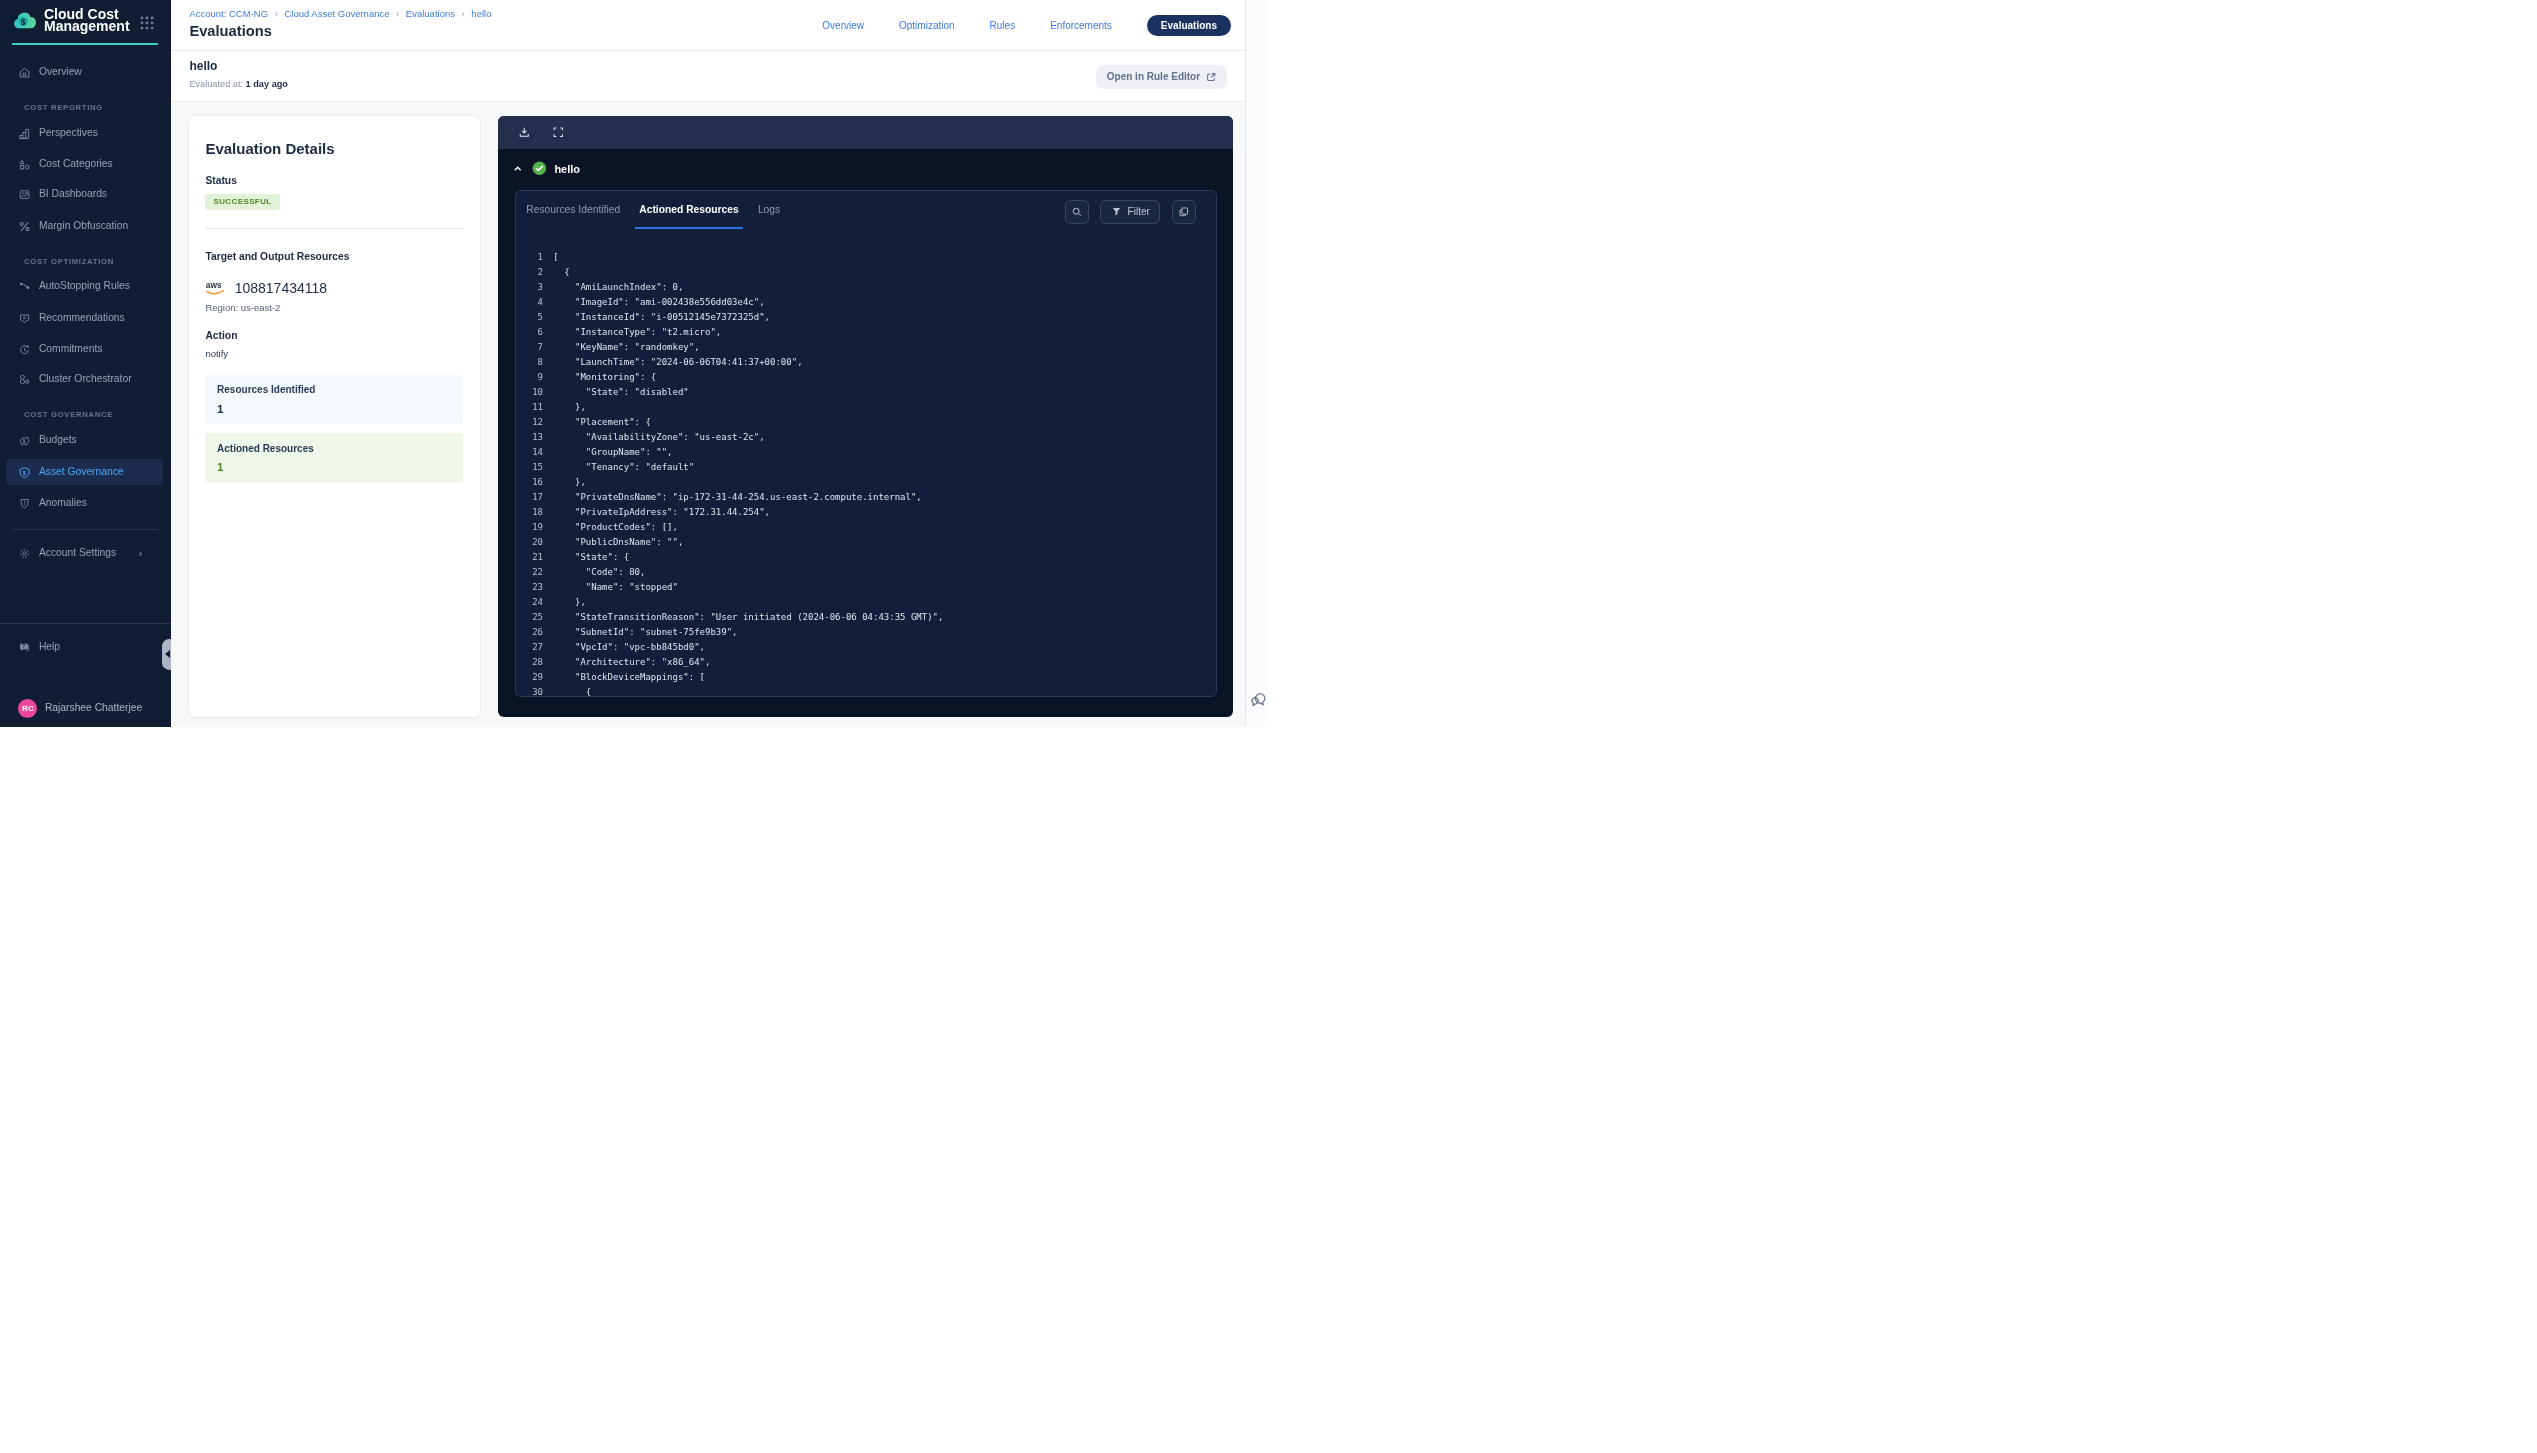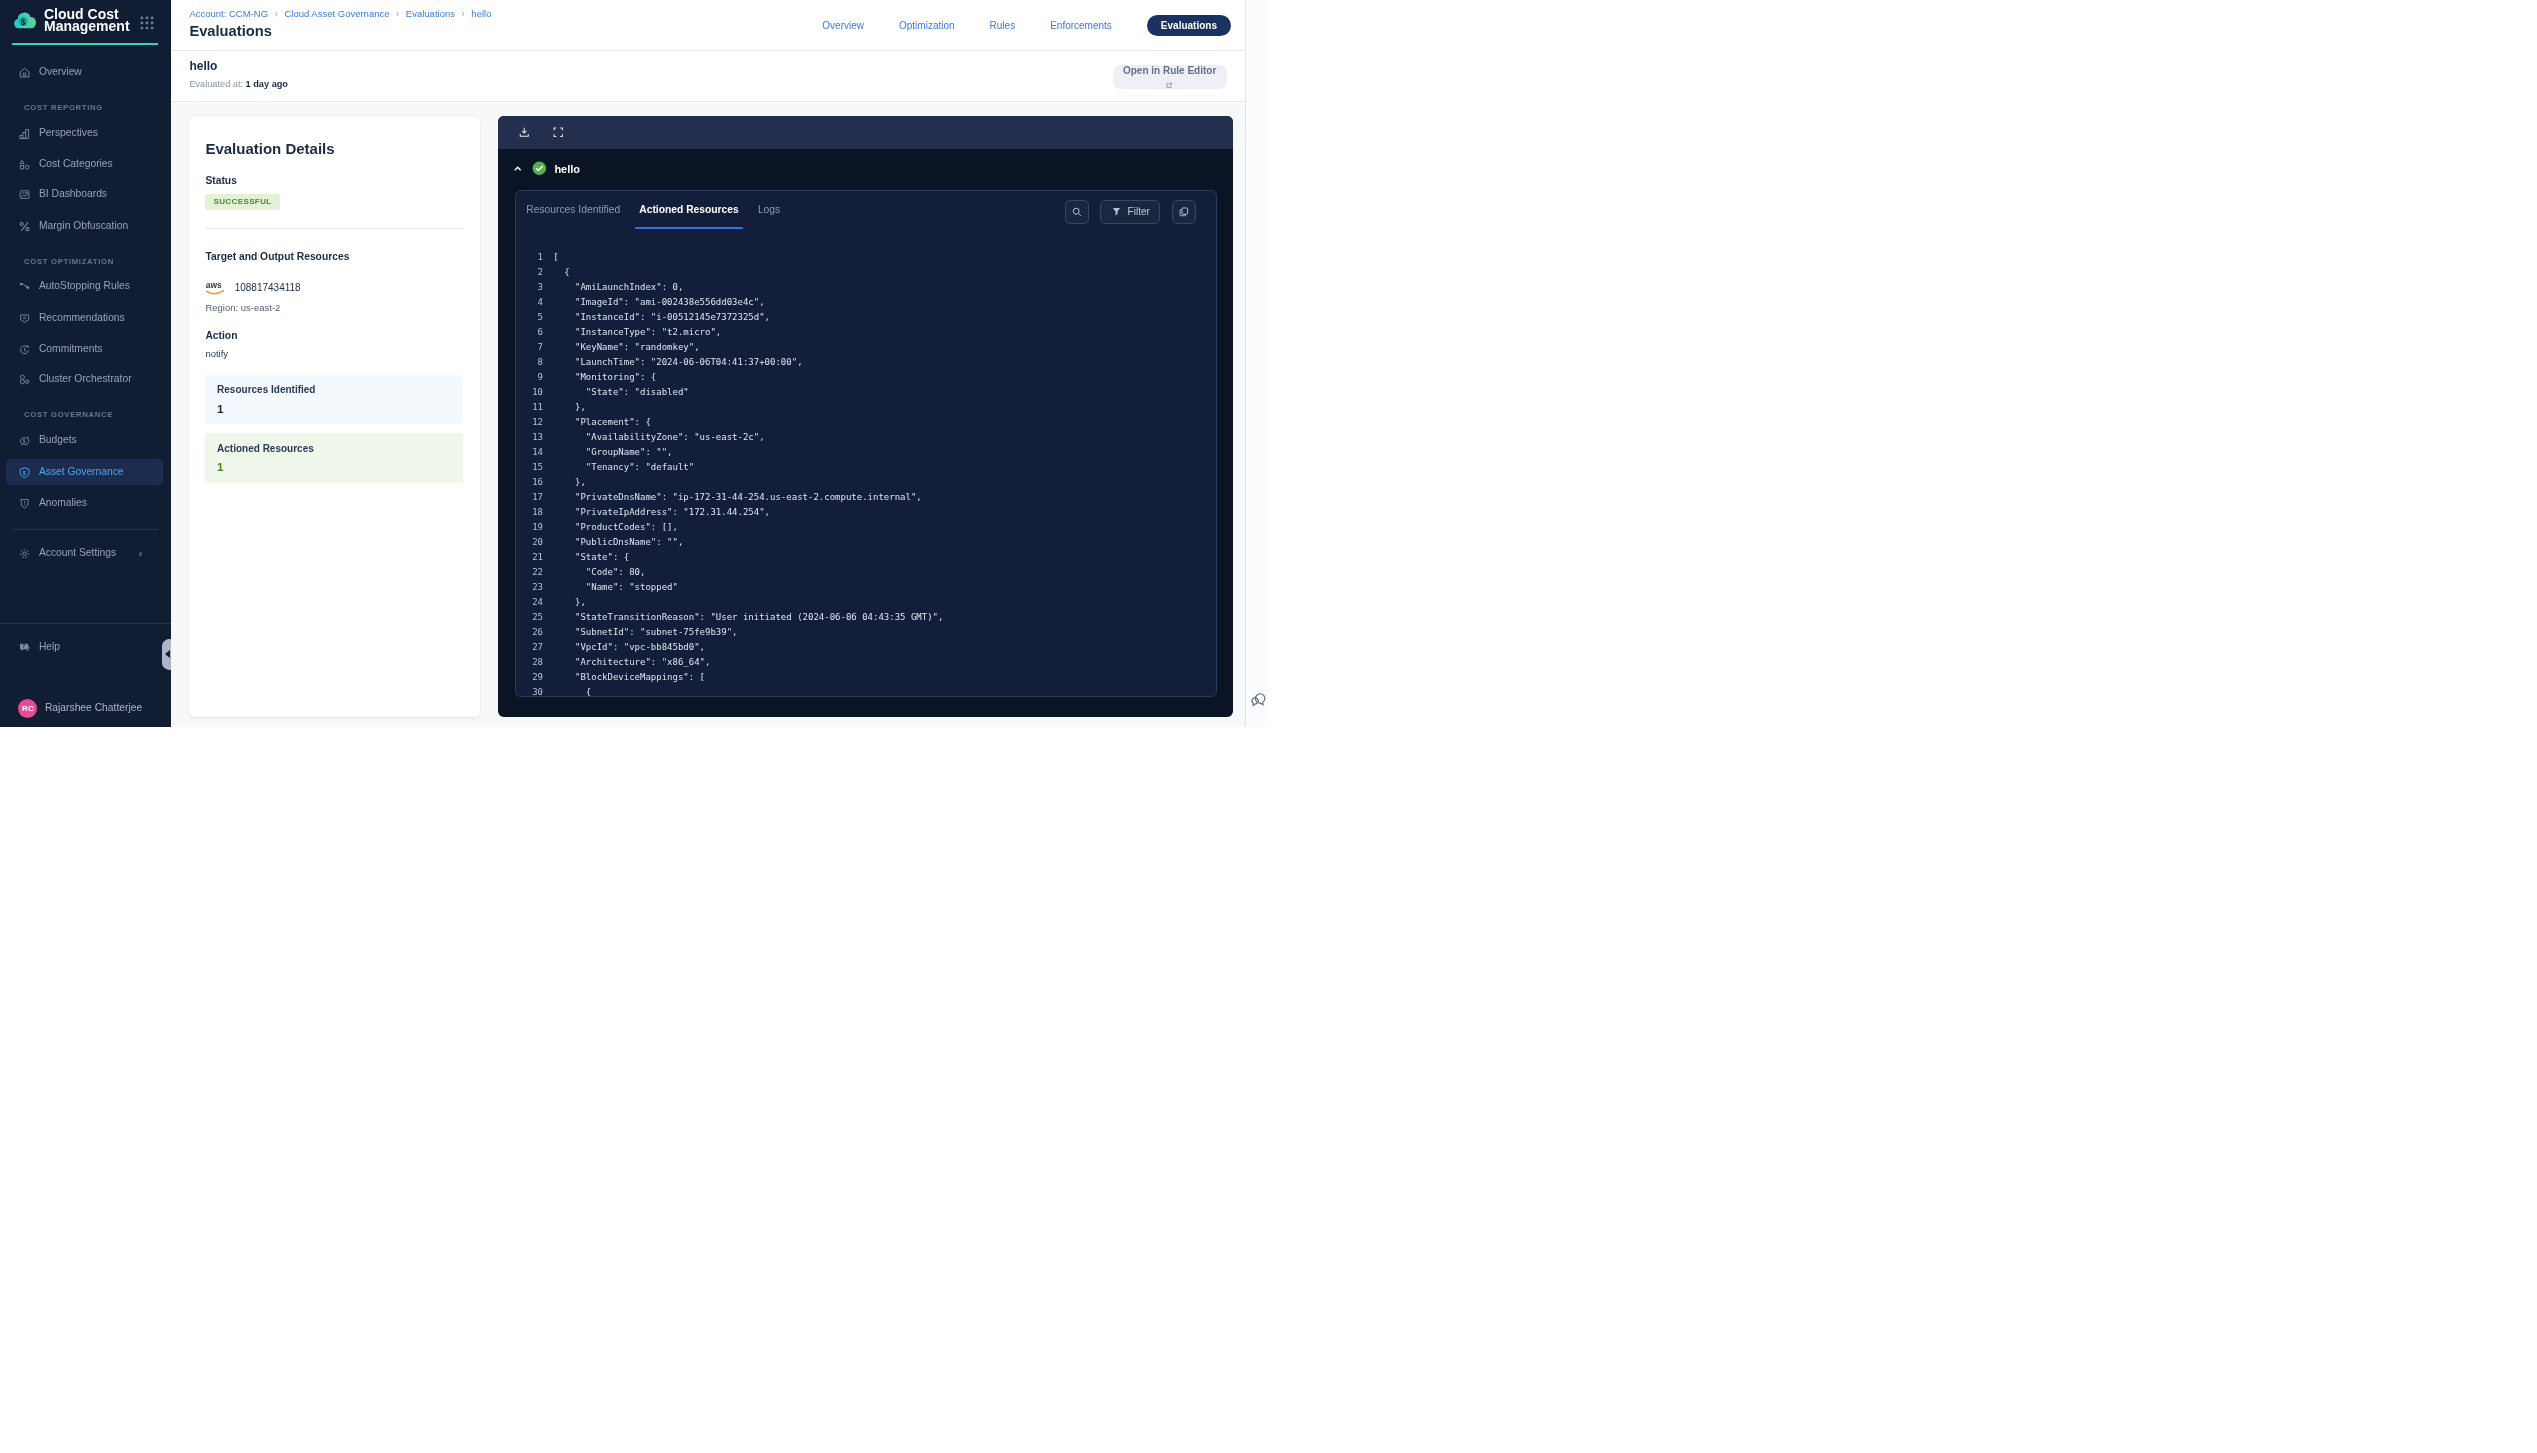--- a/index.html
+++ b/index.html
@@ -40,36 +40,36 @@
   .bc-sep { color:#8d97ab; margin:0 6.6px; font-size:9.5px; }
   .page-title { position:absolute; left:18.4px; top:23px; font-size:14.7px; font-weight:bold; color:#1b2a41; }
   .top-nav { position:absolute; right:14px; top:0; height:51px; display:flex; align-items:center; gap:35px; }
   .top-link { font-size:10px; color:#3b79e0; cursor:pointer; white-space:nowrap; }
   .top-pill { background:#1b3261; color:#fff; font-size:10px; font-weight:bold; padding:5.1px 14px; border-radius:11.7px; cursor:pointer; white-space:nowrap; }
 
   .page-head { position:absolute; left:0; top:51px; right:0; height:51px; background:#fff; border-bottom:0.7px solid #e6e8ee; }
   .eval-name { position:absolute; left:18.4px; top:8px; font-size:12px; font-weight:bold; color:#1d2b45; }
   .eval-at { position:absolute; left:18.4px; top:28px; font-size:9.2px; color:#8a93a8; }
   .eval-at b { color:#1d2b45; }
-  .rule-editor-btn { position:absolute; right:18.4px; top:14px; height:23.5px; background:#eef0f6; border:none; border-radius:8px; color:#646f8c; font-size:10px; font-weight:bold; font-family:"Liberation Sans",sans-serif; padding:0 10.3px; display:flex; align-items:center; gap:5.9px; cursor:pointer;flex-direction:column; }
+  .rule-editor-btn { position:absolute; right:18.4px; top:14px; height:23.5px; background:#eef0f6; border:none; border-radius:8px; color:#646f8c; font-size:10px; font-weight:bold; font-family:"Liberation Sans",sans-serif; padding:0 10.3px; display:flex; align-items:center; gap:5.9px; cursor:pointer; }
   .rule-editor-btn svg { width:10.3px; height:10.3px; }
 
   .content { position:absolute; left:0; top:103px; right:0; bottom:0; background:#f7f8fa; }
 
   
   .card { position:absolute; left:18.4px; top:13.2px; width:291px; height:601px; background:#fff; border-radius:5.9px; box-shadow:0 0.7px 2.9px rgba(20,30,60,0.10); padding:16px; }
   .card-title { font-size:15px; font-weight:bold; color:#1d2b45;margin-top:8px; }
   .fld-label { font-size:10.3px; font-weight:bold; color:#1d2b45; }
   .status-label { margin-top:17.6px; }
   .badge { display:inline-block; margin-top:8px; background:#e3f2d7; color:#538727; font-size:8px; font-weight:bold; letter-spacing:0.4px; padding:3.7px 8px; border-radius:2.9px; }
   .card-hr { margin-top:17.6px; border:none; border-top:0.7px solid #e4e7eb; }
   .target-label { margin-top:22px; }
   .aws-row { margin-top:18px; display:flex; align-items:center; gap:7.3px; }
   .aws-row svg { width:22px; height:16px; flex:none; }
-  .aws-id { font-size:10px; color:#22304a; }
+  .aws-id { font-size:14px; color:#22304a; }
   .region { margin-top:5.9px; font-size:9.5px; color:#55607a; }
   .action-label { margin-top:17.6px; }
   .action-val { margin-top:6.6px; font-size:9.5px; color:#2a3a55; }
   .count-box { margin-top:16px; border-radius:2.9px; padding:9.5px 11.7px; width:258px; }
   .count-box.blue { background:#f3f9fd; }
   .count-box.green { background:#eef7e9; margin-top:8.8px; }
   .count-label { font-size:10px; font-weight:bold; color:#2a3a55; }
   .count-val { margin-top:6.6px; font-size:11.7px; font-weight:bold; color:#1d2b45; }
   .count-box.green .count-val { color:#4c8329; }
 

